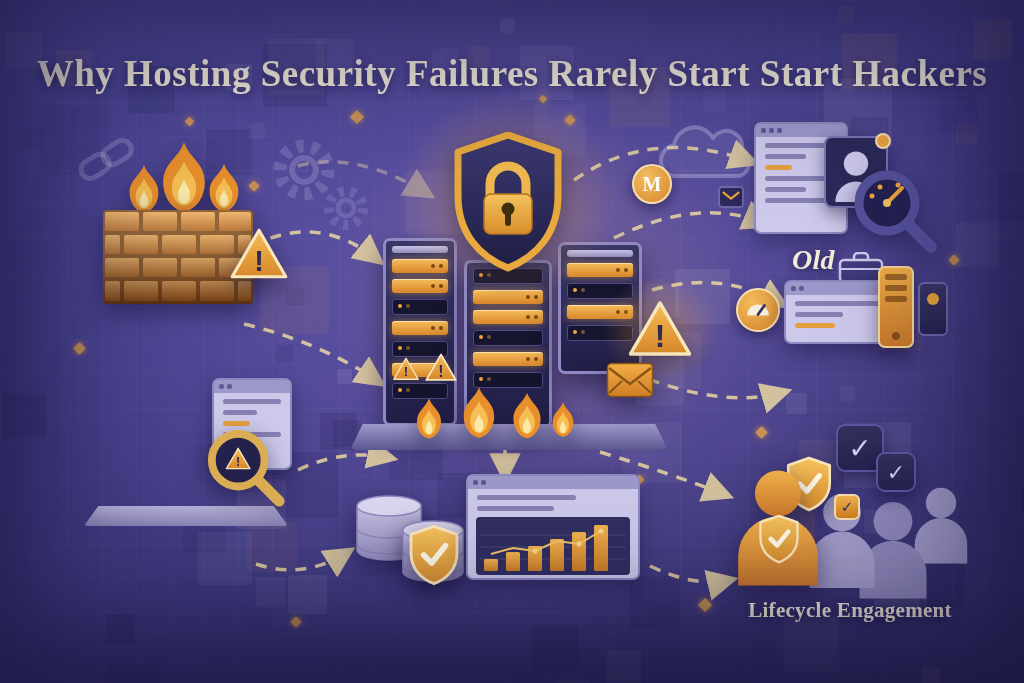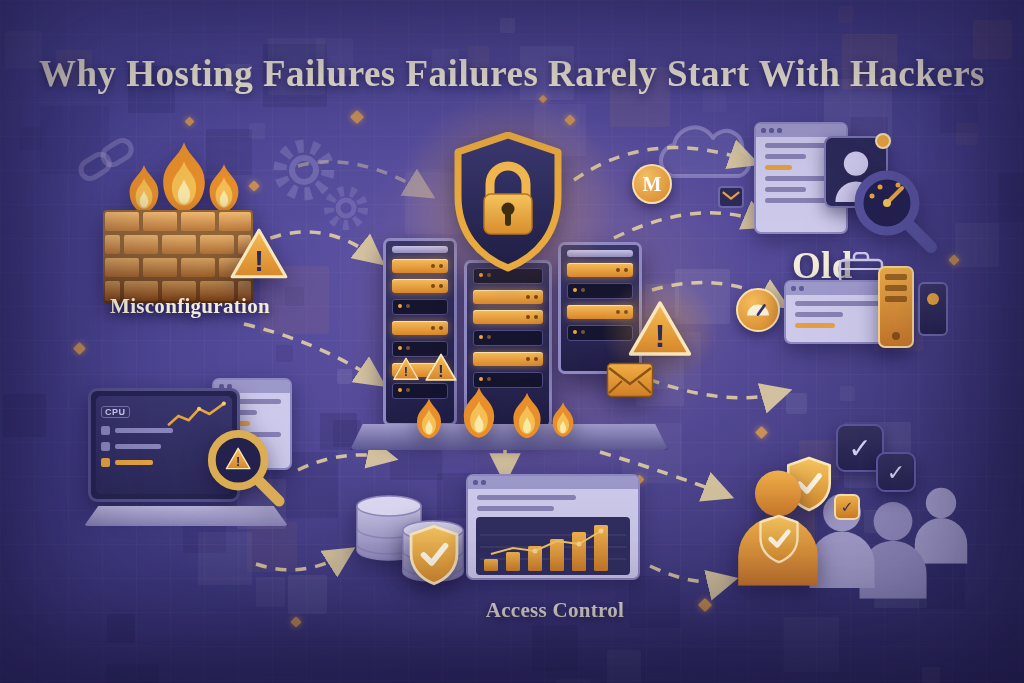--- a/index.html
+++ b/index.html
@@ -17,21 +17,21 @@
     linear-gradient(rgba(255,255,255,.03) 1px, transparent 1px),
     linear-gradient(90deg, rgba(255,255,255,.03) 1px, transparent 1px);
     background-size:34px 34px;}
   .glow{position:absolute;border-radius:50%;pointer-events:none;}
   .title{position:absolute;top:52px;left:0;width:100%;margin:0;text-align:center;
     font-family:"Liberation Serif",serif;font-size:37px;font-weight:700;color:#f3ecd8;
     letter-spacing:.5px;text-shadow:0 2px 10px rgba(20,15,50,.65);}
   .label{position:absolute;font-family:"Liberation Serif",serif;font-weight:700;font-size:21px;
     color:#f3ecd8;text-shadow:0 2px 8px rgba(20,15,50,.75);letter-spacing:.3px;text-align:center;}
   .label.left{text-align:left;}
-  .old-label{font-size:37px;}
+  .old-label{font-size:28px;font-style:italic;}
   .two-line{line-height:1.12;}
   
   .win{position:absolute;background:#cdc9ea;border:2px solid #8d88c0;border-radius:7px;
     box-shadow:0 8px 20px rgba(18,14,48,.4);overflow:hidden;box-sizing:border-box;}
   .win .bar{height:13px;background:#9d98ca;display:flex;align-items:center;gap:3px;padding:0 5px;}
   .wdot{width:5px;height:5px;border-radius:2px;background:#5e5a96;}
   .ln{height:5px;border-radius:3px;background:#8781b4;margin:6px 9px;}
   .ln.short{width:45%;}
   .ln.orange{background:#e4a040;}
   
@@ -317,53 +317,30 @@
         <rect x="22" y="77" width="34" height="20" rx="2"></rect>
         <rect x="60" y="77" width="34" height="20" rx="2"></rect>
         <rect x="98" y="77" width="34" height="20" rx="2"></rect>
         <rect x="136" y="77" width="13" height="20" rx="2"></rect>
     </g>
     <rect x="1" y="6" width="150" height="94" rx="4" fill="url(#wallShade)"></rect>
   </svg>
   <svg class="abs shadowed" style="left:228px;top:226px;width:62px;height:56px" viewBox="0 0 60 54">
     <use href="#tri"></use>
   </svg>
-  <div class="label" style="left:85px;top:294px;width:210px;">Misconfiguration</div>
 
   <div class="win" style="left:212px;top:378px;width:80px;height:92px">
     <div class="bar">
         <span class="wdot"></span>
         <span class="wdot"></span>
       </div>
     <div class="ln"></div>
       <div class="ln short"></div>
       <div class="ln orange" style="width:35%"></div>
       <div class="ln"></div>
-  </div>
-  <div class="monitor" style="left:88px;top:388px;width:152px;height:114px">
-    <div class="screen">
-      <span class="cpu-tag">CPU</span>
-      <svg class="mchart" viewBox="0 0 60 30">
-        <polyline points="2,24 12,15 22,19 32,8 42,13 56,3" fill="none" stroke="#eaa63f" stroke-width="2.5"></polyline>
-        <circle cx="32" cy="8" r="2" fill="#f6cd74"></circle>
-          <circle cx="56" cy="3" r="2" fill="#f6cd74"></circle>
-      </svg>
-      <div class="mrow">
-          <span class="msq"></span>
-          <span class="mline"></span>
-        </div>
-      <div class="mrow">
-          <span class="msq"></span>
-          <span class="mline" style="width:46px"></span>
-        </div>
-      <div class="mrow">
-          <span class="msq" style="background:#eaa63f"></span>
-          <span class="mline" style="background:#eaa63f;width:38px"></span>
-        </div>
-    </div>
   </div>
   <div class="kbd" style="left:84px;top:506px;width:204px;height:20px"></div>
   <svg class="abs shadowed" style="left:204px;top:426px;width:82px;height:82px" viewBox="0 0 84 84">
     <circle cx="35" cy="35" r="27" fill="#24224c" stroke="#dcae54" stroke-width="8"></circle>
     <use href="#tri" x="21" y="21" width="28" height="25"></use>
     <line x1="56" y1="56" x2="77" y2="77" stroke="#dcae54" stroke-width="11" stroke-linecap="round"></line>
   </svg>
 
   <div class="rack" style="left:383px;top:238px;width:74px;height:188px">
     <div class="cap"></div>
@@ -520,21 +497,20 @@
           <rect x="94" y="11" width="14" height="39" rx="1.5"></rect>
             <rect x="116" y="4" width="14" height="46" rx="1.5"></rect>
         </g>
         <polyline points="13,33 35,27 57,30 79,20 101,23 123,10" fill="none" stroke="#f4c467" stroke-width="2"></polyline>
         <circle cx="57" cy="30" r="2.5" fill="#f8d88e"></circle>
           <circle cx="101" cy="23" r="2.5" fill="#f8d88e"></circle>
           <circle cx="123" cy="10" r="2.5" fill="#f8d88e"></circle>
       </svg>
     </div>
   </div>
-  <div class="label" style="left:455px;top:598px;width:200px;">Access Control</div>
 
   <svg class="abs" style="left:912px;top:486px;width:58px;height:78px" viewBox="0 0 84 112">
       <use href="#person" fill="#b0aad4" opacity=".85"></use>
     </svg>
   <svg class="abs" style="left:856px;top:500px;width:74px;height:99px" viewBox="0 0 84 112">
       <use href="#person" fill="#8d87b8"></use>
     </svg>
   <svg class="abs" style="left:806px;top:492px;width:72px;height:96px" viewBox="0 0 84 112">
       <use href="#person" fill="#a29cc8"></use>
     </svg>
@@ -549,17 +525,18 @@
     </svg>
   <svg class="abs shadowed" style="left:734px;top:468px;width:88px;height:118px" viewBox="0 0 84 112">
       <use href="#person" fill="url(#pOr)"></use>
     </svg>
   <svg class="abs" style="left:758px;top:514px;width:42px;height:50px" viewBox="0 0 44 54">
       <use href="#shchk"></use>
     </svg>
   <div class="tile orangem" style="left:834px;top:494px;width:26px;height:26px;font-size:15px;border-radius:6px;">
     <span>✓</span>
   </div>
-
-  <h1 class="title">Why Hosting Failures Failures Rarely Start With Hackers</h1>
+  <div class="label" style="left:720px;top:598px;width:260px;">Lifecycle Engagement</div>
+
+  <h1 class="title">Why Hosting Security Failures Rarely Start Start Hackers</h1>
 
   <div class="vignette"></div>
 </div>
 
 </body></html>

